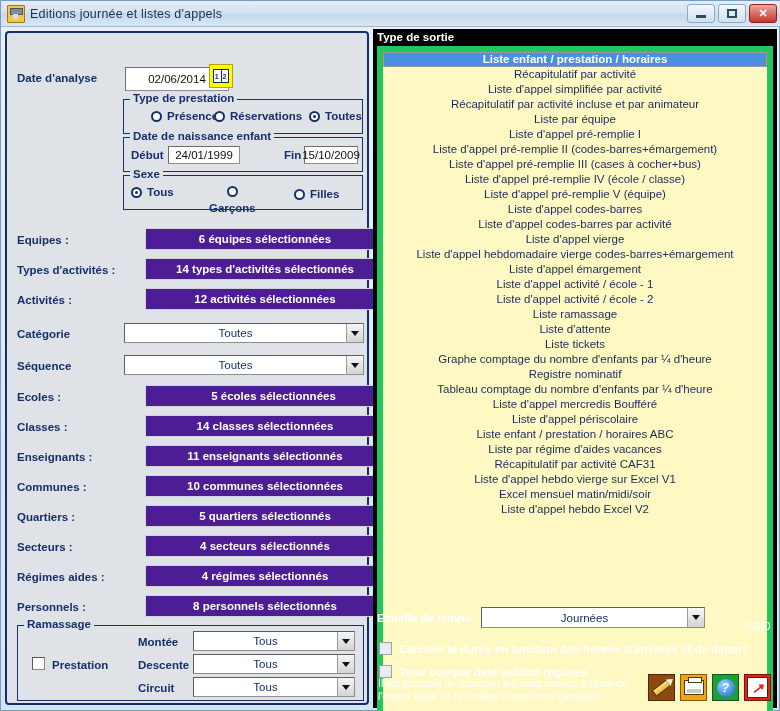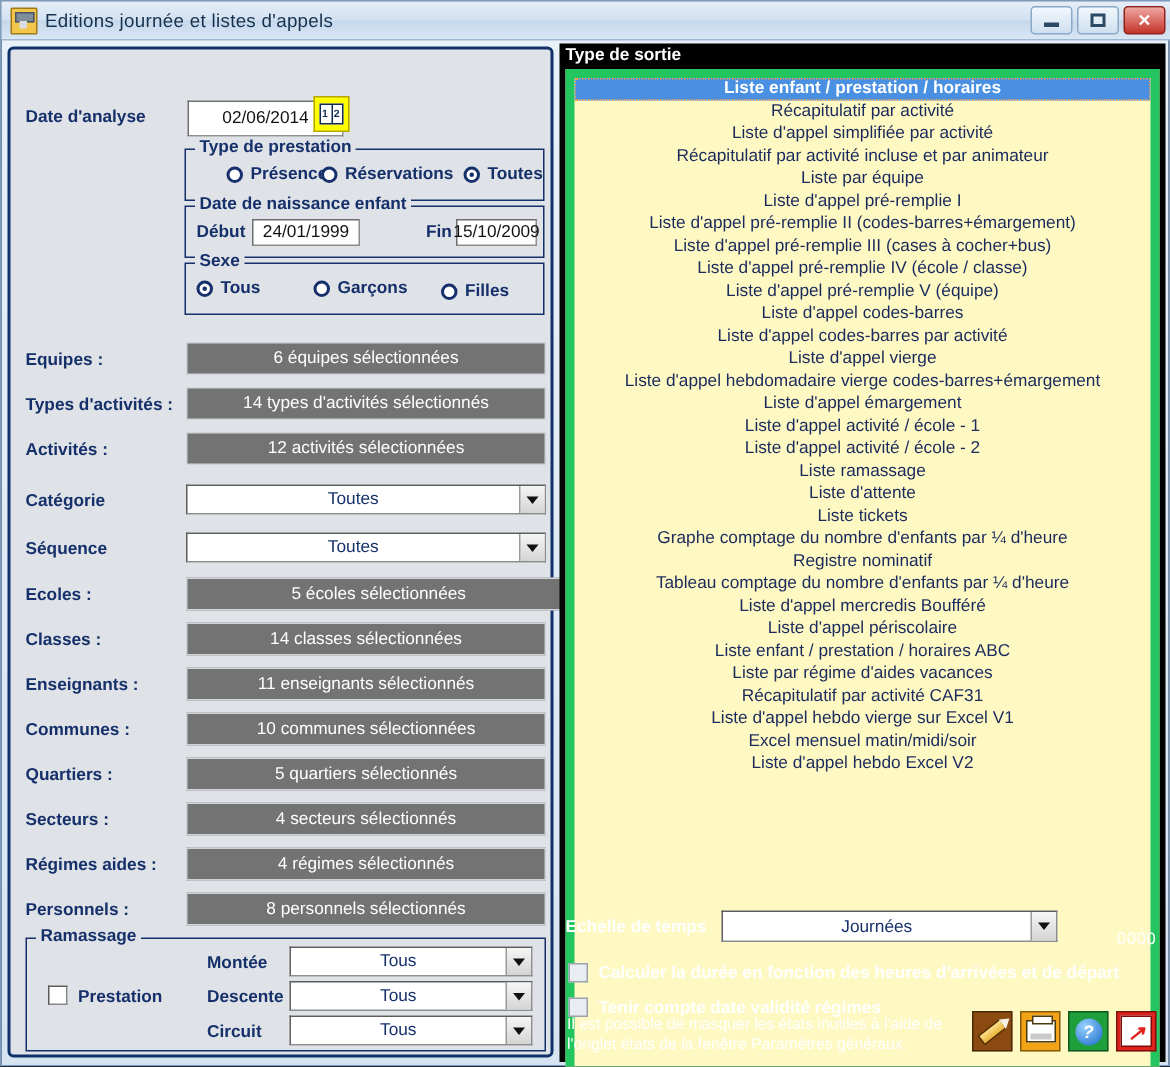--- a/index.html
+++ b/index.html
@@ -92,23 +92,23 @@
   }
   .radio .dot{
     width:11px;height:11px;border-radius:50%;background:#fff;
     border:2px solid #16306b;box-sizing:border-box;position:relative;flex:none;
   }
   .radio.on .dot:after{
     content:"";position:absolute;left:2px;top:2px;width:3px;height:3px;
     border-radius:50%;background:#16306b;
   }
   .bluebtn{
-    position:absolute;background:#737373;border:1px solid #cfd4d9;
-    box-sizing:border-box;color:#ffffff;font-size:11.5px;font-weight:normal;
-    display:flex;align-items:center;justify-content:center;white-space:nowrap;
+    position:absolute;background:#4c1d95;border:1px solid #cfd4d9;
+    box-sizing:border-box;color:#ffffff;font-size:11.5px;font-weight:bold;
+    display:flex;align-items:center;justify-content:center;white-space:nowrap;margin-left:21px;
   }
   .combo{
     position:absolute;background:#fff;border:1px solid #8d8d8d;
     border-top-color:#5d5d5d;border-left-color:#5d5d5d;
     box-sizing:border-box;display:flex;align-items:center;
   }
   .combo .val{
     flex:1;text-align:center;font-size:11.5px;color:#16306b;
   }
   .combo .arw{
@@ -252,21 +252,21 @@
       <span class="lbl" style="left:160px;top:11px;">Fin</span>
       <span class="txtbox" style="left:180px;top:8px;width:54px;height:18px;">15/10/2009</span>
     </div>
 
     <div class="grp" style="left:116px;top:142px;width:240px;height:35px;">
       <span class="cap">Sexe</span>
       <span class="radio on" style="left:7px;top:10px;">
         <i class="dot"></i>
         <span>Tous</span>
       </span>
-      <span class="radio" style="left:85px;top:10px;">
+      <span class="radio" style="left:85px;top:10px;flex-direction:column;">
         <i class="dot"></i>
         <span>Garçons</span>
       </span>
       <span class="radio" style="left:170px;top:12px;">
         <i class="dot"></i>
         <span>Filles</span>
       </span>
     </div>
 
     <div class="lbl" style="left:10px;top:201px;">Equipes :</div>

